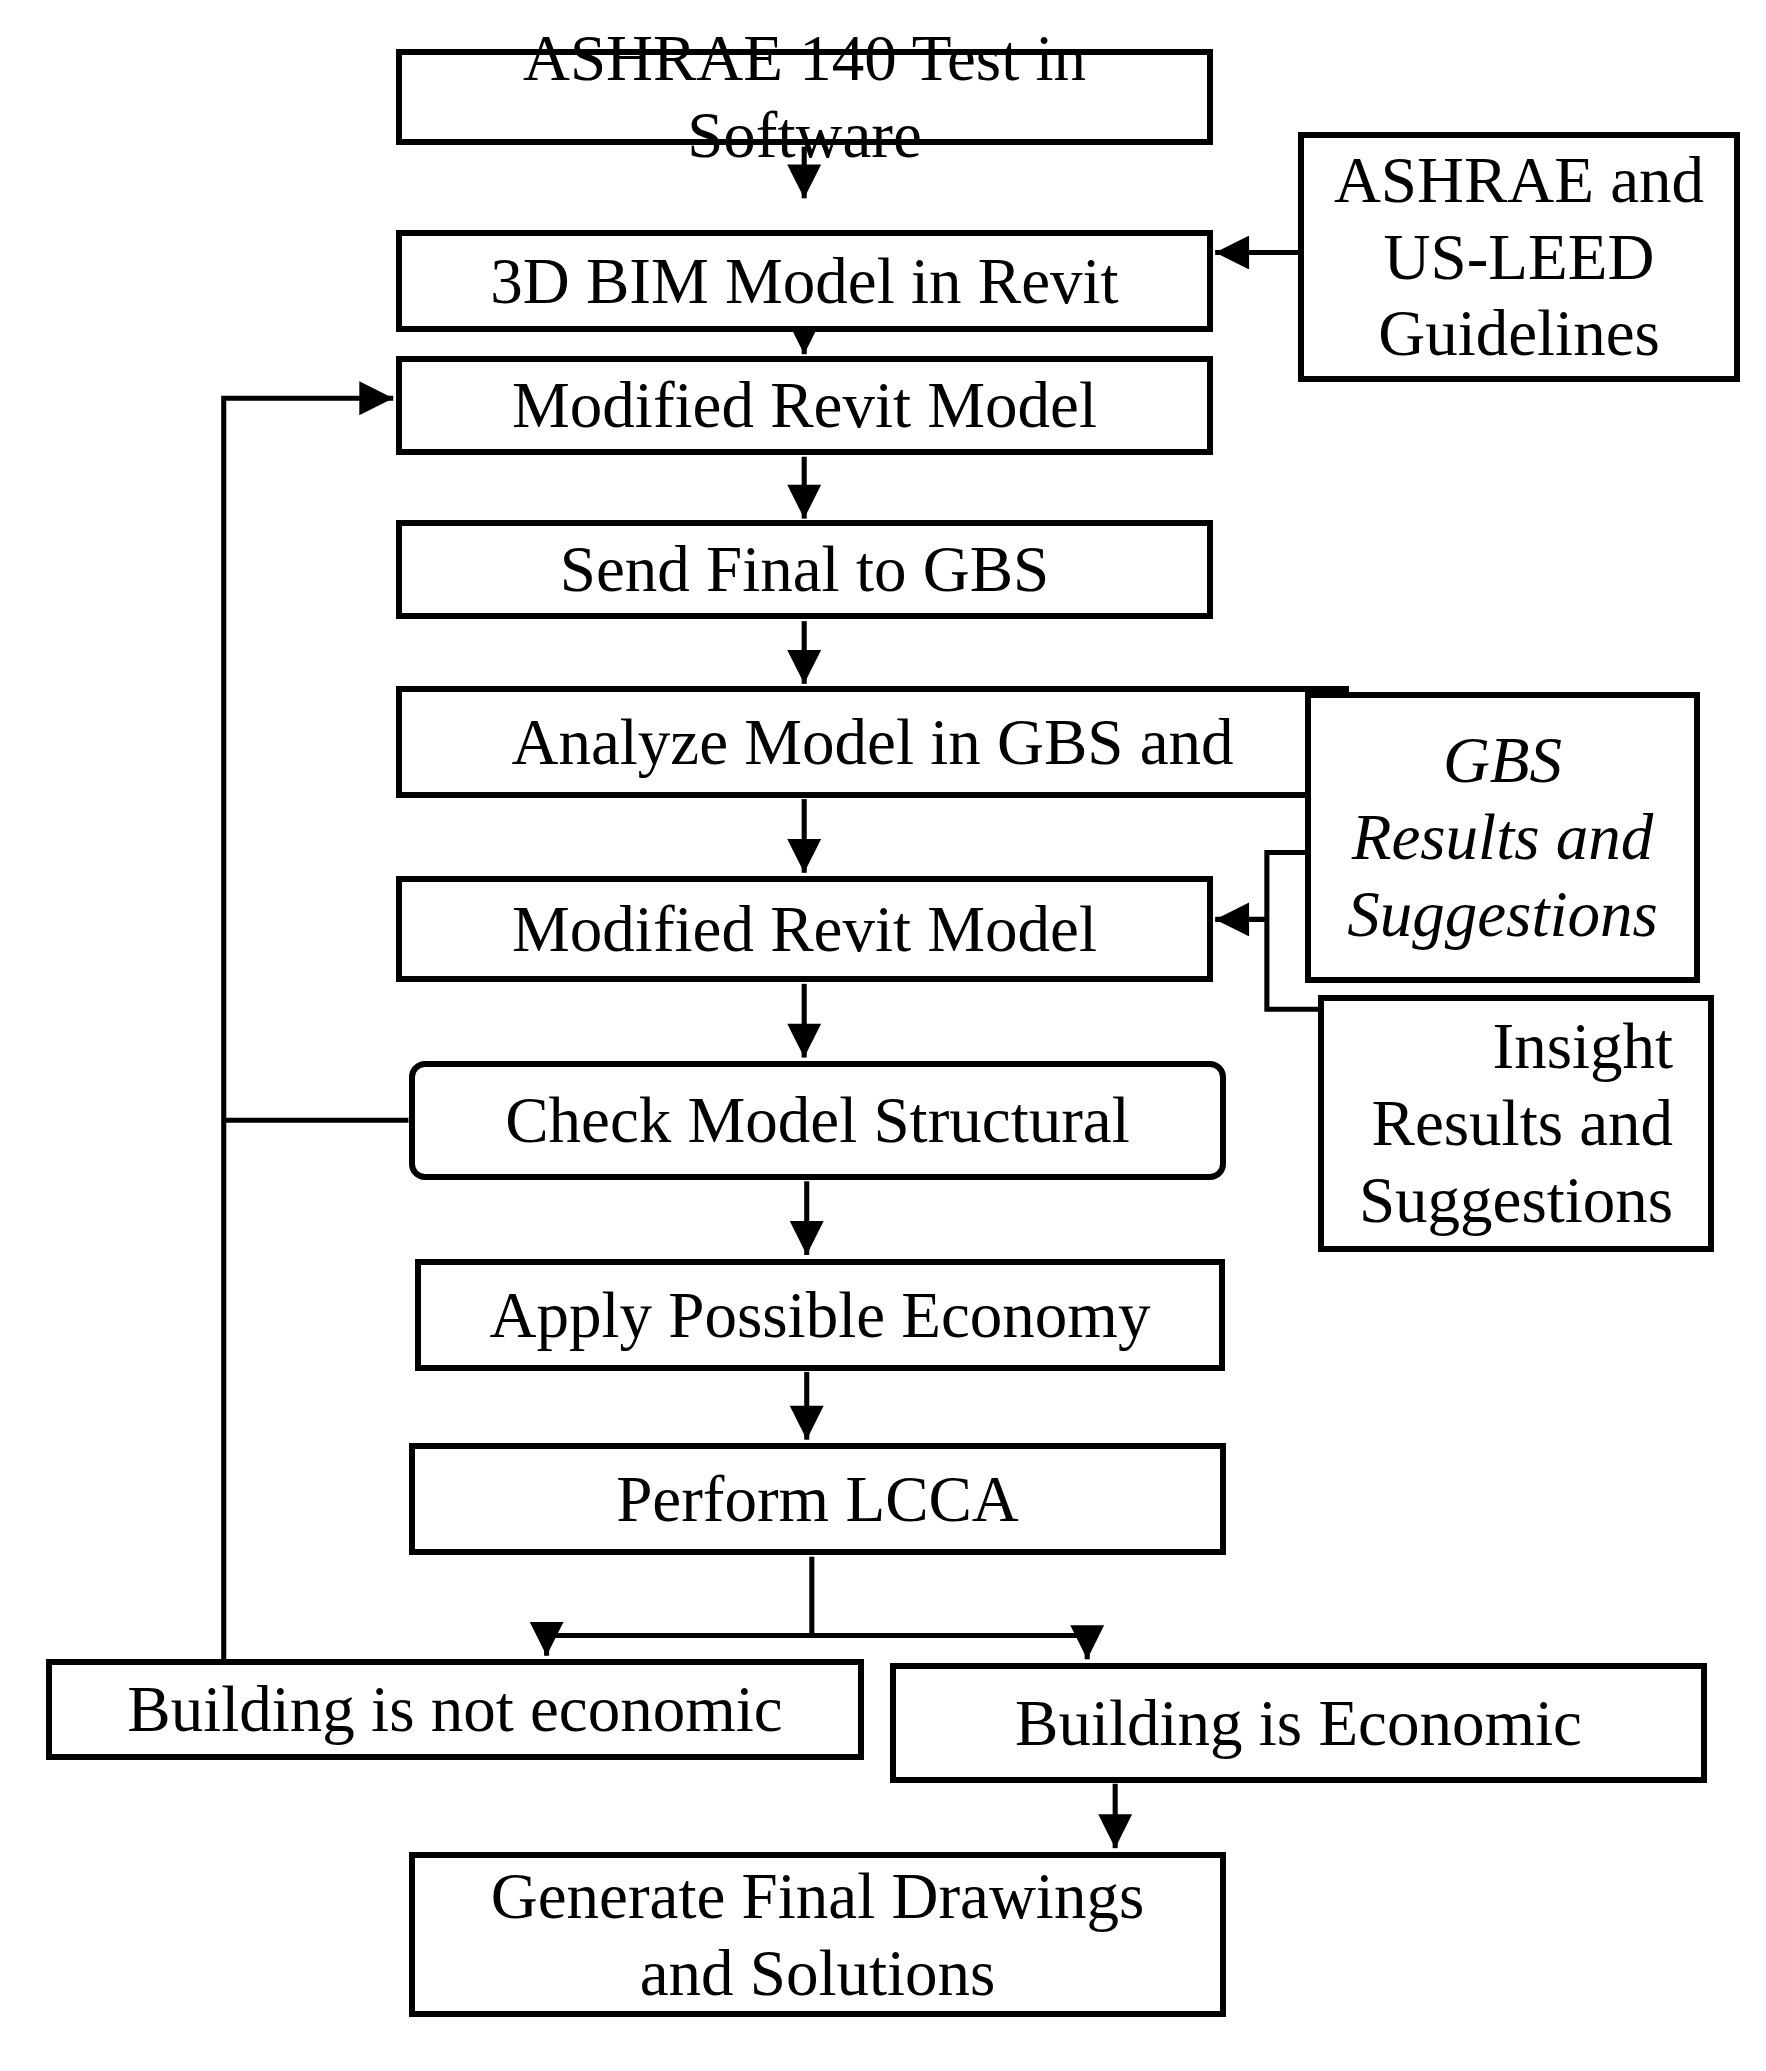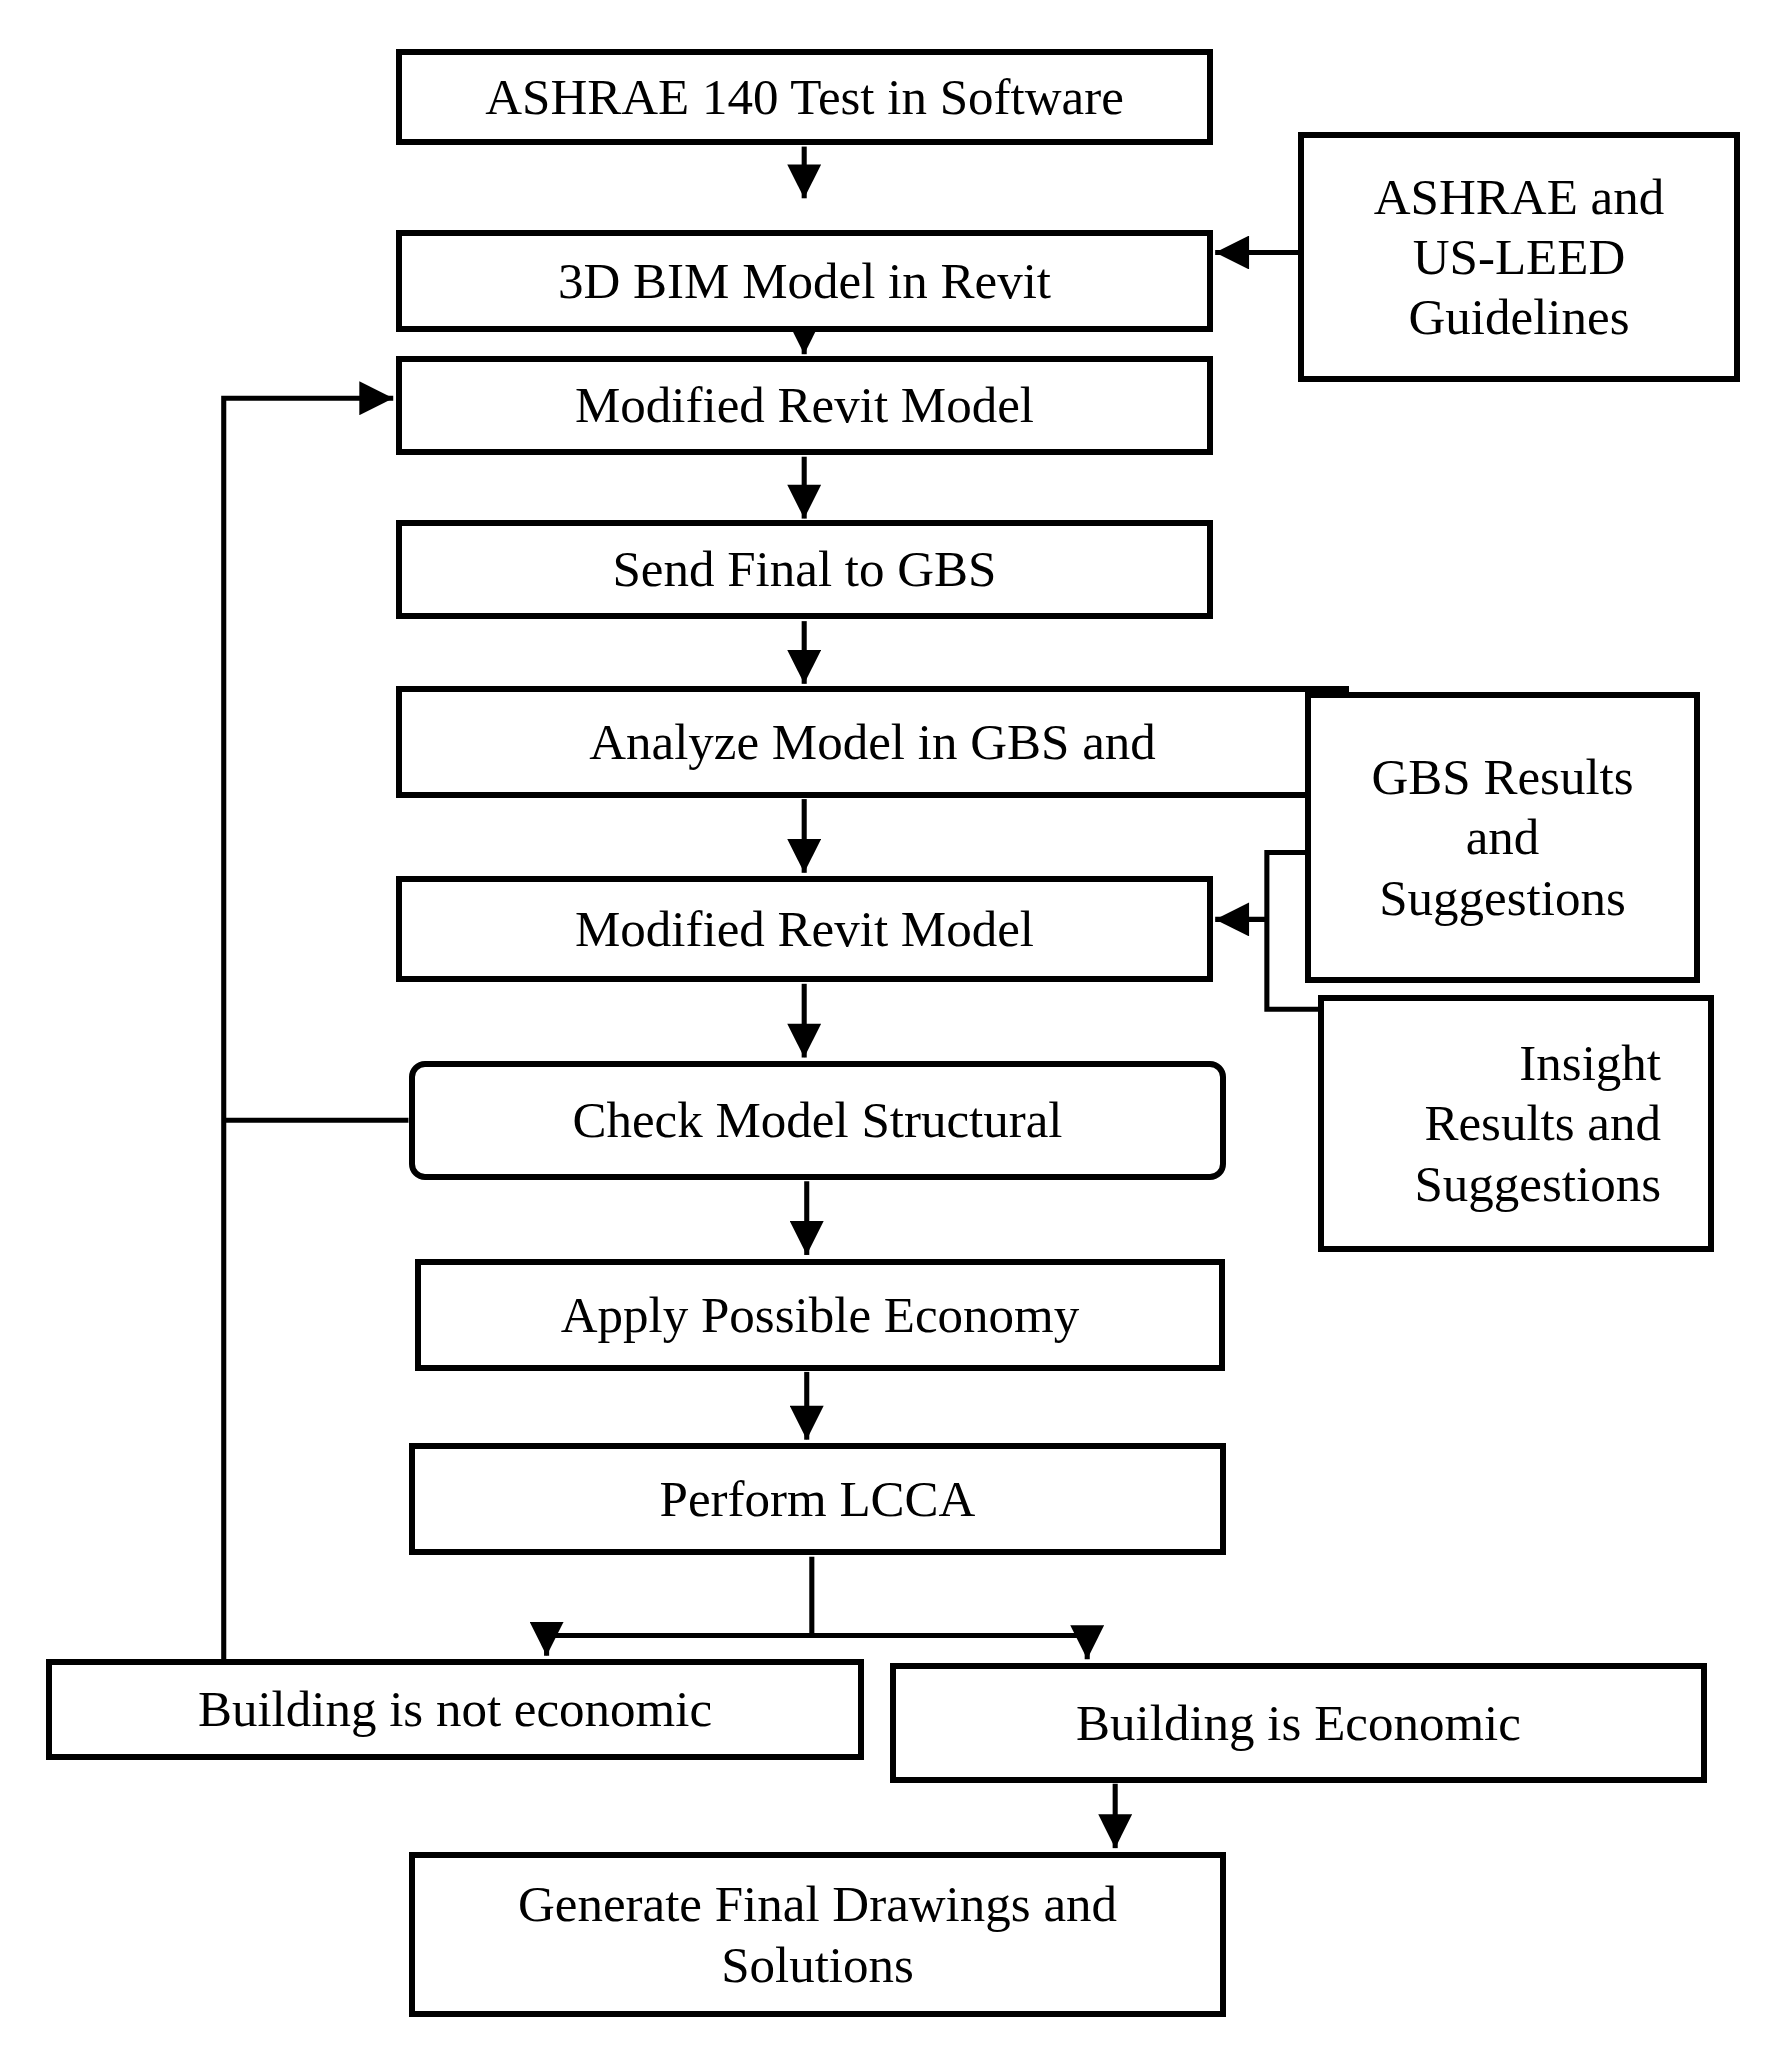--- a/index.html
+++ b/index.html
@@ -23,21 +23,21 @@
   }
   .box {
     position: absolute;
     box-sizing: border-box;
     border: 6px solid #000000;
     background: #ffffff;
     display: flex;
     align-items: center;
     justify-content: center;
     text-align: center;
-    font-size: 51px;
+    font-size: 65px;
     line-height: 1.18;
   }
   .box span { display: block; }
 </style>
 </head>
 <body>
 
 <div class="canvas">
 
   <svg class="connectors" viewBox="0 0 2084 2444" aria-hidden="true">
@@ -90,21 +90,21 @@
   </div>
 
   <div class="box" style="left:396px; top:686px; width:953px; height:112px;">
     <span>Analyze Model in GBS and</span>
   </div>
 
   <div class="box" style="left:396px; top:876px; width:817px; height:106px;">
     <span>Modified Revit Model</span>
   </div>
 
-  <div class="box" style="left:1305px; top:692px; width:395px; height:291px; padding:0 39px;">
+  <div class="box" style="left:1305px; top:692px; width:395px; height:291px; padding:0 39px;font-style:italic;">
     <span>GBS Results and Suggestions</span>
   </div>
 
   <div class="box" style="left:1318px; top:995px; width:396px; height:257px; padding:4px 47px;text-align:right;">
     <span>Insight Results and Suggestions</span>
   </div>
 
   <div class="box" style="left:409px; top:1061px; width:817px; height:119px;border-radius:16px;">
     <span>Check Model Structural</span>
   </div>

